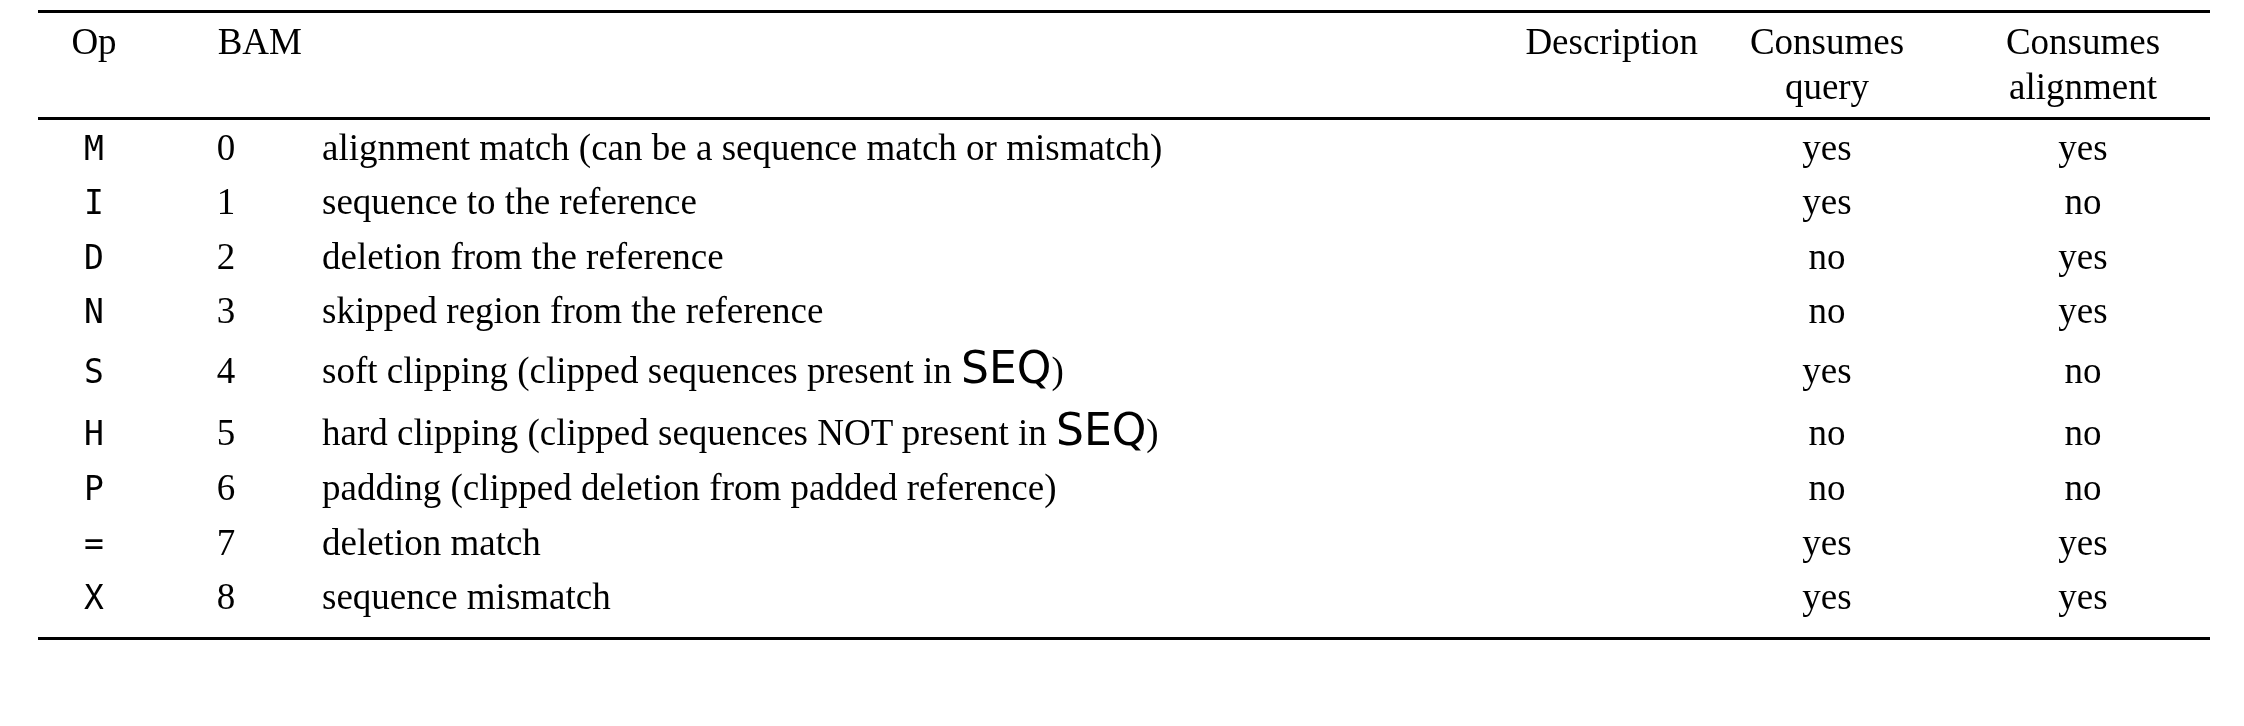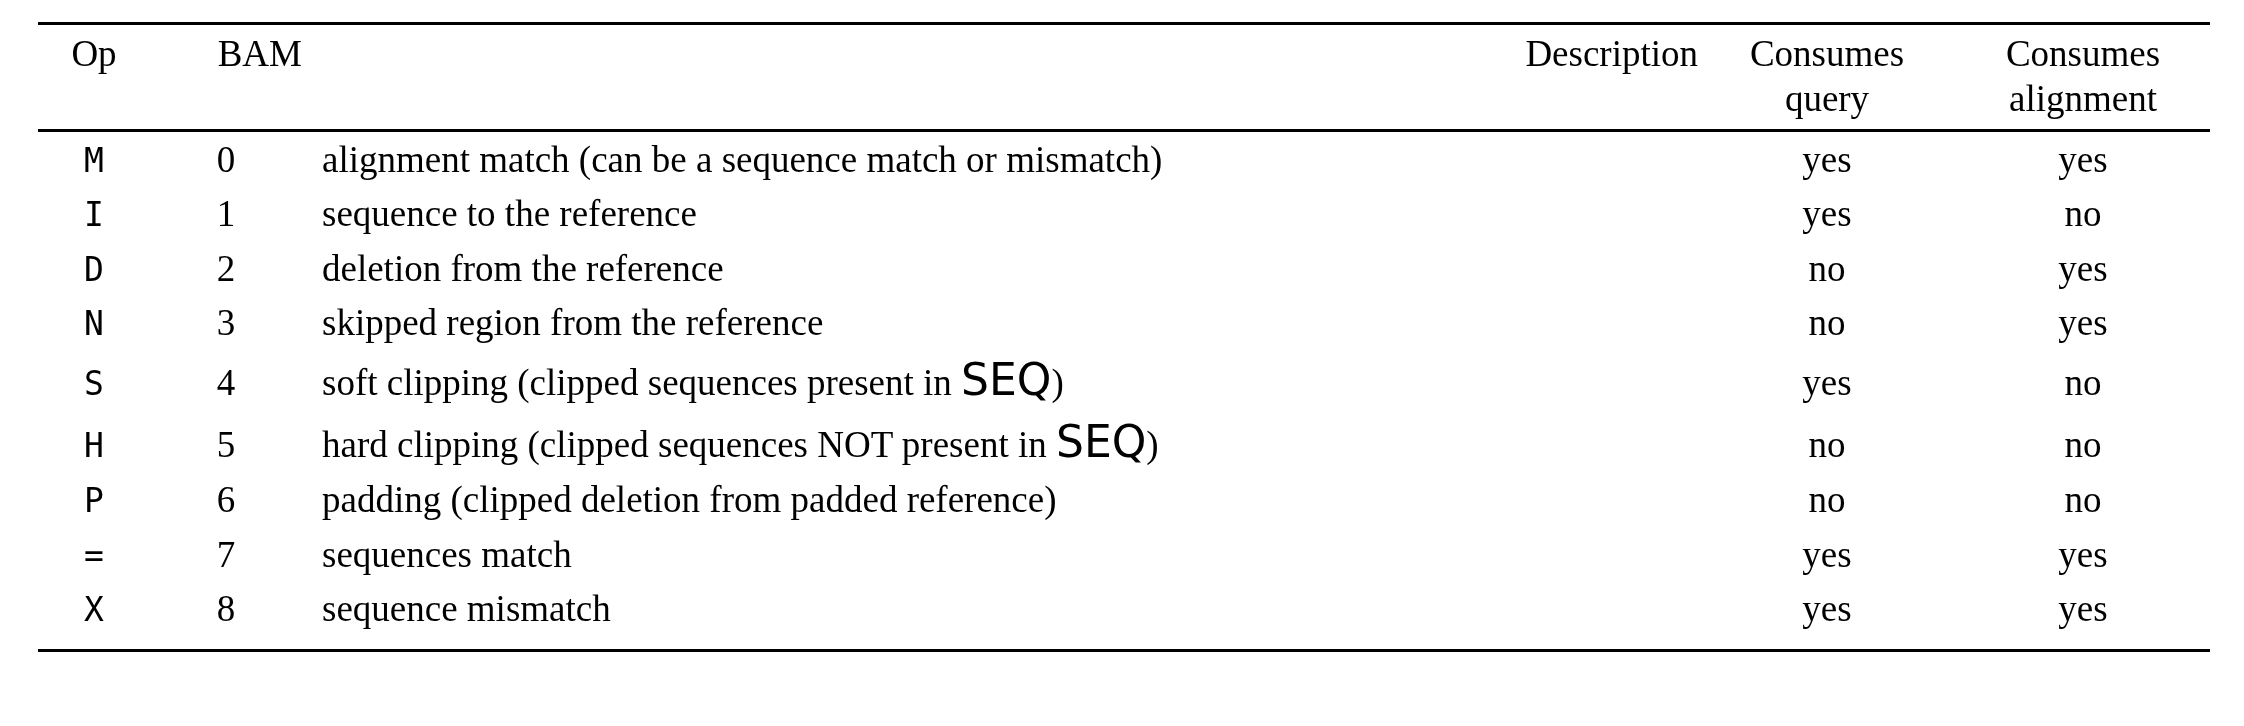--- a/index.html
+++ b/index.html
@@ -21,21 +21,21 @@
     width: 2244px;
     height: 726px;
     box-sizing: border-box;
     padding: 0;
     overflow: hidden;
   }
 
   .table-wrap {
     position: absolute;
     left: 38px;
-    top: 22px;
+    top: 10px;
     width: 2172px;
   }
 
   table.cigar {
     border-collapse: collapse;
     width: 2172px;
     table-layout: fixed;
     font-size: 37px;
     line-height: 1.0;
   }
@@ -181,21 +181,21 @@
           <tr>
             <td class="op">P</td>
             <td class="bam">6</td>
             <td class="desc"><span>padding (clipped deletion from padded reference)</span></td>
             <td class="cq">no</td>
             <td class="cr">no</td>
           </tr>
           <tr>
             <td class="op">=</td>
             <td class="bam">7</td>
-            <td class="desc"><span>sequences match</span></td>
+            <td class="desc"><span>deletion match</span></td>
             <td class="cq">yes</td>
             <td class="cr">yes</td>
           </tr>
           <tr>
             <td class="op">X</td>
             <td class="bam">8</td>
             <td class="desc"><span>sequence mismatch</span></td>
             <td class="cq">yes</td>
             <td class="cr">yes</td>
           </tr>

